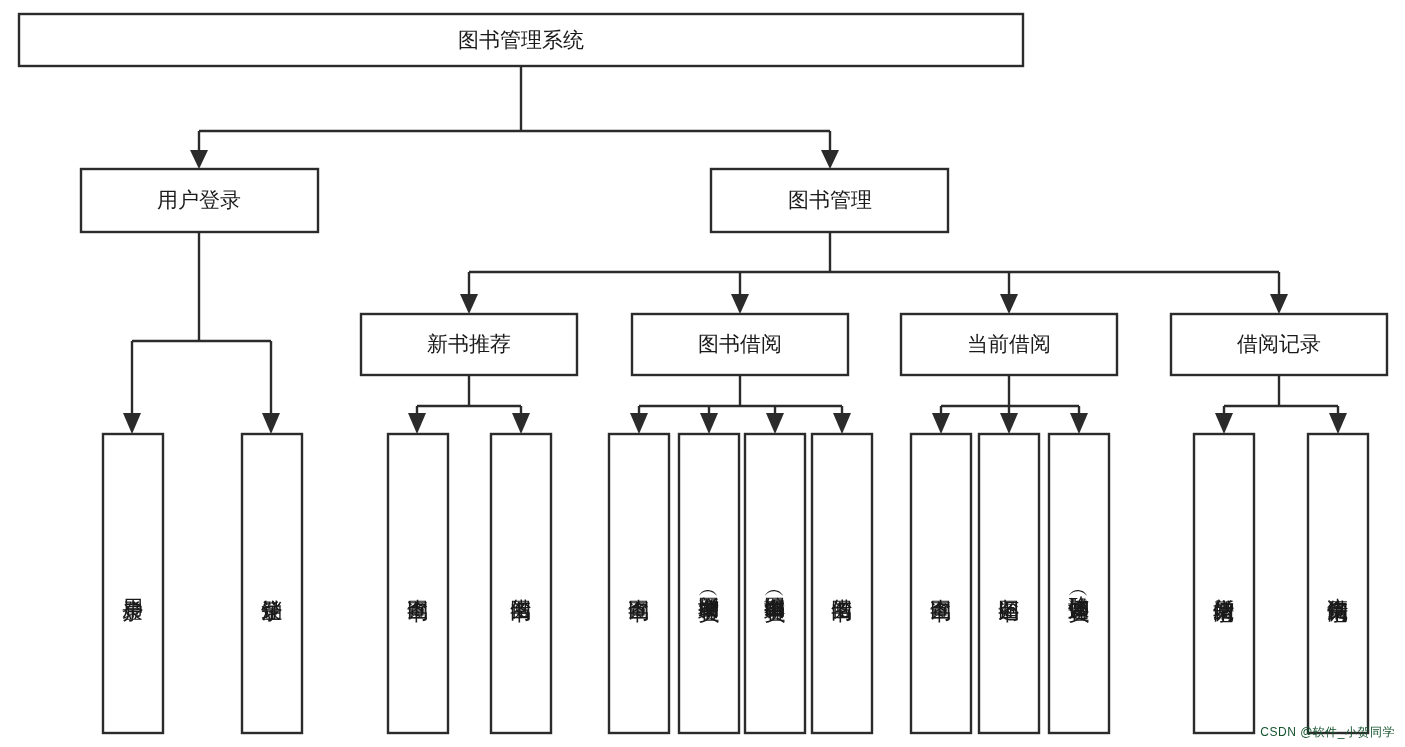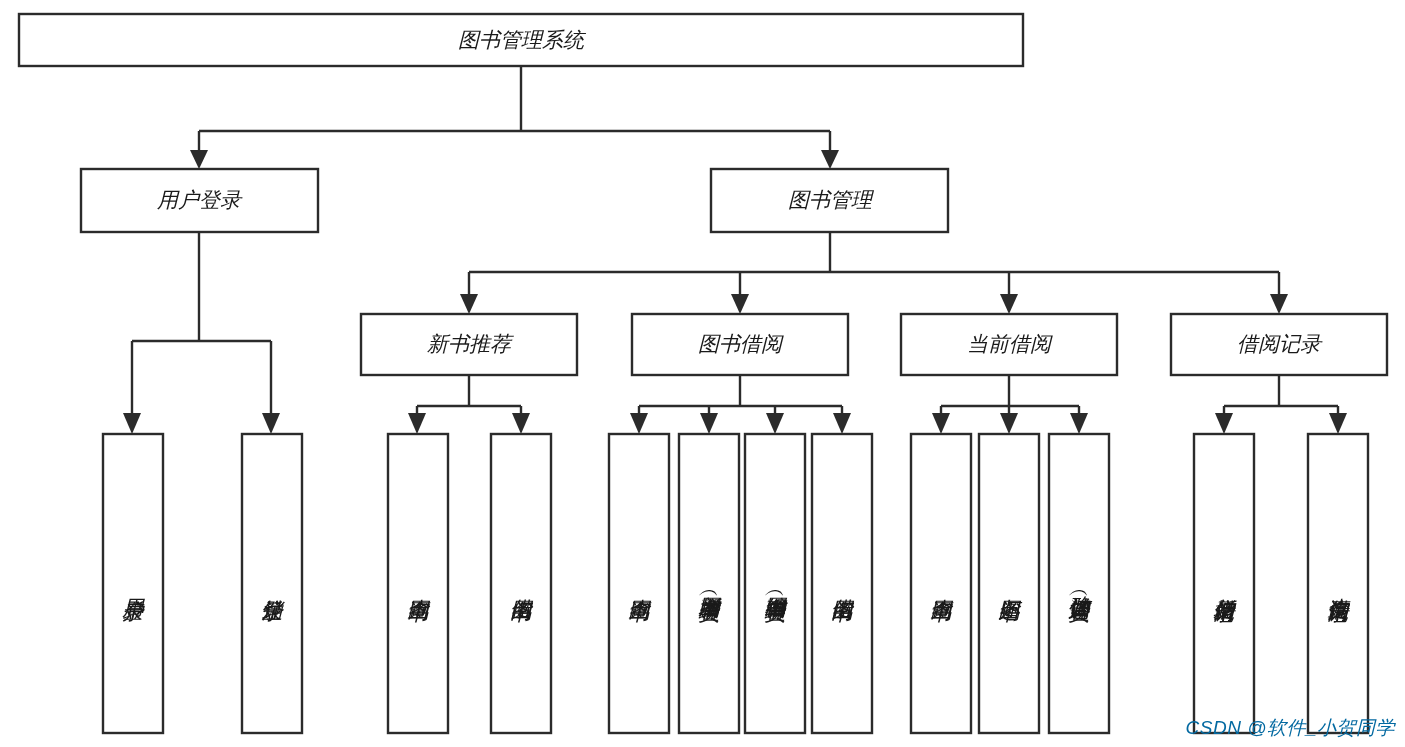--- a/index.html
+++ b/index.html
@@ -11,21 +11,20 @@
     width: 1405px;
     height: 747px;
     font-family: "Liberation Sans", "DejaVu Sans", sans-serif;
     overflow: hidden;
   }
   #diagram-root {
     position: relative;
     width: 1405px;
     height: 747px;
     background: #ffffff;
-    font-style: italic;
   }
   svg.diagram-canvas {
     position: absolute;
     top: 0;
     left: 0;
     width: 1405px;
     height: 747px;
   }
   .node-box {
     fill: #ffffff;
@@ -62,22 +61,22 @@
     text-orientation: upright;
     letter-spacing: 1px;
     white-space: nowrap;
     pointer-events: none;
   }
   .watermark {
     position: absolute;
     right: 10px;
     bottom: 6px;
     font-family: "Liberation Sans", "DejaVu Sans", sans-serif;
-    font-size: 19px;
-    color: #0369a1;
+    font-size: 12px;
+    color: #14532d;
     letter-spacing: 0.5px;
     white-space: nowrap;
   }
 </style>
 </head>
 <body>
 
 <div id="diagram-root">
 
   <svg class="diagram-canvas" viewBox="0 0 1405 747">

